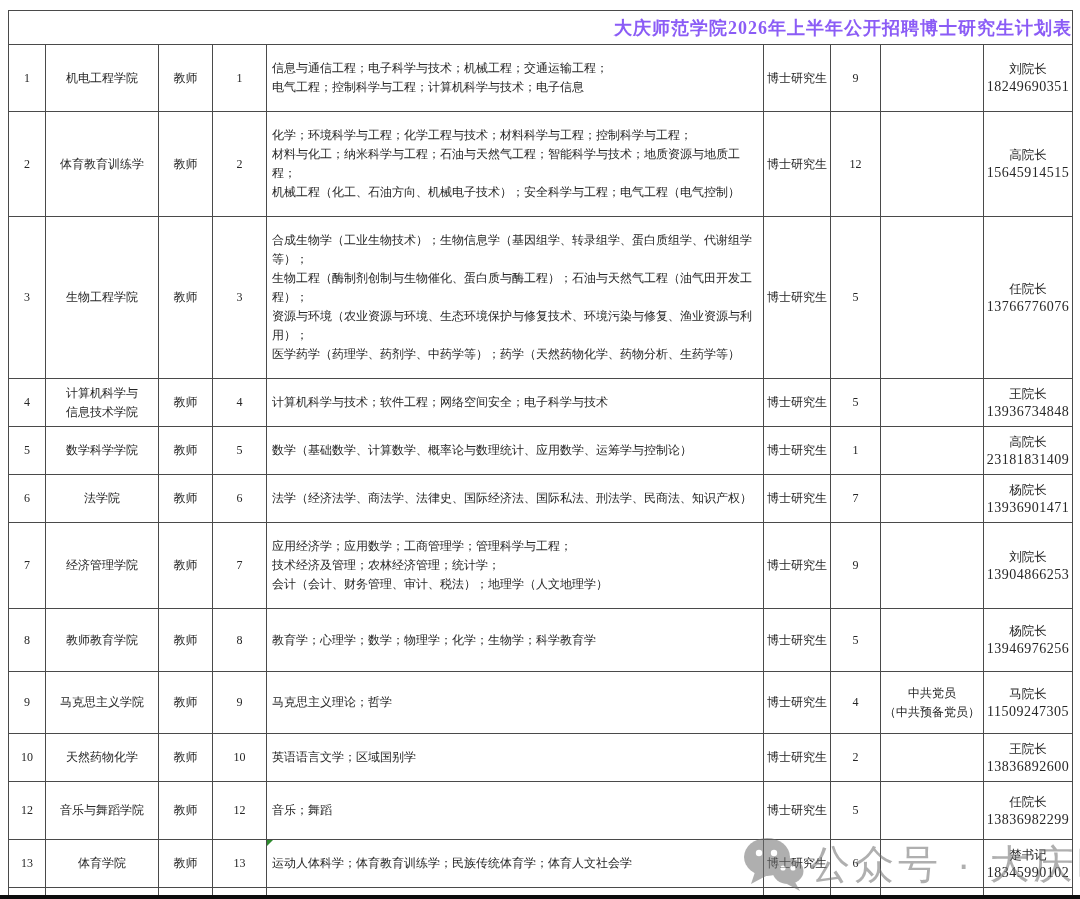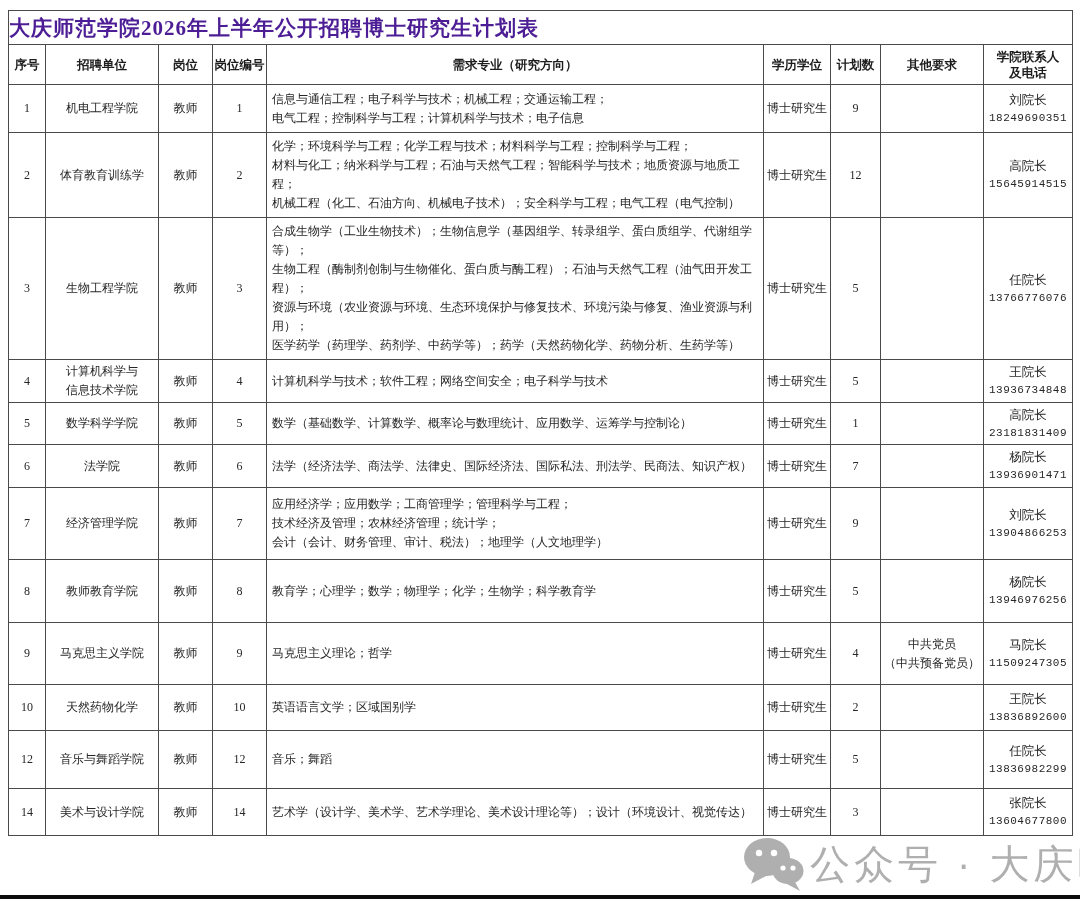--- a/index.html
+++ b/index.html
@@ -4,29 +4,29 @@
 <style>
   html,body{margin:0;padding:0;}
   body{
     width:1080px;height:899px;position:relative;background:#ffffff;overflow:hidden;
     font-family:"Liberation Serif","DejaVu Serif",serif;color:#262626;
   }
   .table-wrap{position:absolute;left:8px;top:10px;width:1064px;}
   table{border-collapse:collapse;table-layout:fixed;width:1064px;}
   th,td{border:1px solid #4a4a4a;overflow:hidden;vertical-align:middle;padding:0;}
   tr.title-row th{
-    height:33px;font-size:21px;font-weight:bold;text-align:left;letter-spacing:1px;color:#4c1d95;
+    height:33px;font-size:18px;font-weight:bold;text-align:right;letter-spacing:1px;color:#8b5cf6;
   }
   tr.header-row th{
     height:39px;font-size:12.5px;font-weight:bold;text-align:center;white-space:pre-line;line-height:16px;color:#1d1d1d;
   }
   tbody td{font-size:12px;text-align:center;line-height:19px;white-space:pre-line;}
-  tbody td.cell-majors{text-align:left;padding:4px 5px;position:relative;}
+  tbody td.cell-majors{text-align:left;padding:14px 5px;position:relative;}
   tbody td.cell-contact{font-size:12.5px;line-height:18px;}
-  tbody td .phone{font-size:11px;letter-spacing:0.5px;font-family:Liberation Mono, monospace;}
+  tbody td .phone{font-size:14px;letter-spacing:0.5px;}
   
   tbody tr:nth-child(1){height:48px}
   tbody tr:nth-child(2){height:60px}
   tbody tr:nth-child(3){height:103px}
   tbody tr:nth-child(4){height:43px}
   tbody tr:nth-child(5){height:42px}
   tbody tr:nth-child(6){height:43px}
   tbody tr:nth-child(7){height:72px}
   tbody tr:nth-child(8){height:63px}
   tbody tr:nth-child(9){height:62px}
@@ -64,32 +64,20 @@
         <col style="width:497px">
         <col style="width:67px">
       <col style="width:50px">
         <col style="width:103px">
         <col style="width:89px">
     </colgroup>
     <thead>
       <tr class="title-row">
         <th colspan="9">大庆师范学院2026年上半年公开招聘博士研究生计划表</th>
       </tr>
-      <tr class="header-row" id="header-row">
-          <th>序号</th>
-          <th>招聘单位</th>
-          <th>岗位</th>
-          <th>岗位编号</th>
-          <th>需求专业（研究方向）</th>
-          <th>学历学位</th>
-          <th>计划数</th>
-          <th>其他要求</th>
-          <th>学院联系人
-及电话</th>
-        </tr>
     </thead>
     <tbody id="table-body">
         <tr>
           <td class="cell-no">1</td>
           <td class="cell-unit">机电工程学院</td>
           <td class="cell-post">教师</td>
           <td class="cell-post_no">1</td>
           <td class="cell-majors">信息与通信工程；电子科学与技术；机械工程；交通运输工程；
 电气工程；控制科学与工程；计算机科学与技术；电子信息</td>
           <td class="cell-degree">博士研究生</td>
@@ -208,20 +196,31 @@
         <tr>
           <td class="cell-no">12</td>
           <td class="cell-unit">音乐与舞蹈学院</td>
           <td class="cell-post">教师</td>
           <td class="cell-post_no">12</td>
           <td class="cell-majors">音乐；舞蹈</td>
           <td class="cell-degree">博士研究生</td>
           <td class="cell-plan">5</td>
           <td class="cell-other"></td>
           <td class="cell-contact"><div class="cname">任院长</div><div class="phone">13836982299</div></td>
+        </tr>
+        <tr>
+          <td class="cell-no">13</td>
+          <td class="cell-unit">体育学院</td>
+          <td class="cell-post">教师</td>
+          <td class="cell-post_no">13</td>
+          <td class="cell-majors">运动人体科学；体育教育训练学；民族传统体育学；体育人文社会学<span class="green-corner"></span></td>
+          <td class="cell-degree">博士研究生</td>
+          <td class="cell-plan">6</td>
+          <td class="cell-other"></td>
+          <td class="cell-contact"><div class="cname">楚书记</div><div class="phone">18345990102</div></td>
         </tr>
         <tr>
           <td class="cell-no">14</td>
           <td class="cell-unit">美术与设计学院</td>
           <td class="cell-post">教师</td>
           <td class="cell-post_no">14</td>
           <td class="cell-majors">艺术学（设计学、美术学、艺术学理论、美术设计理论等）；设计（环境设计、视觉传达）</td>
           <td class="cell-degree">博士研究生</td>
           <td class="cell-plan">3</td>
           <td class="cell-other"></td>

